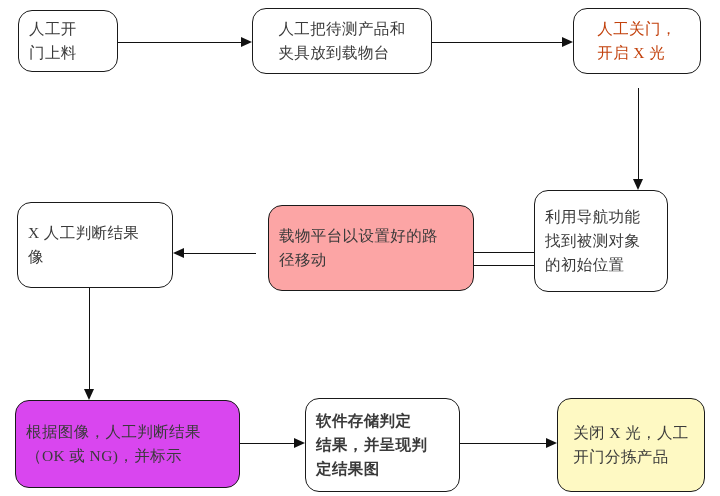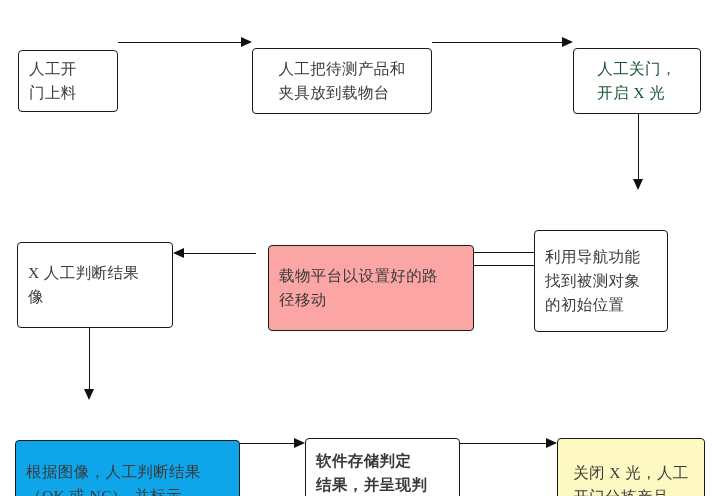--- a/index.html
+++ b/index.html
@@ -12,33 +12,32 @@
     width: 720px;
     height: 496px;
     background: #ffffff;
     overflow: hidden;
     font-family: "Liberation Serif", "DejaVu Serif", serif;
   }
   .node {
     position: absolute;
     box-sizing: border-box;
     border: 1.6px solid #1a1a1a;
-    border-radius: 4px;
+    border-radius: 14px;
     background: #ffffff;
     display: flex;
     align-items: center;
     justify-content: flex-start;
     padding: 4px 10px;
     color: #3a3a3a;
     font-size: 15.5px;
     line-height: 1.55;
     letter-spacing: 0.4px;
     white-space: pre-line;
     text-align: left;
-    margin-top: 40px;
   }
   .node.centered { justify-content: center; text-align: left; }
   .edge { position: absolute; }
   .edge .shaft-h {
     position: absolute;
     height: 0;
     border-top: 1.7px solid #111111;
     top: 50%;
     left: 0;
     right: 9px;
@@ -115,29 +114,29 @@
       <div class="head"></div>
     </div>
     <div class="edge right" style="left: 460px; top: 437px; width: 97px; height: 12px;">
       <div class="shaft-h"></div>
       <div class="head"></div>
     </div>
     <div class="node" style="left: 18px; top: 10px; width: 100px; height: 62px; border-color: rgb(26, 26, 26); background: rgb(255, 255, 255); color: rgb(58, 58, 58);">人工开
 门上料</div>
     <div class="node centered" style="left: 252px; top: 8px; width: 180px; height: 66px; border-color: rgb(26, 26, 26); background: rgb(255, 255, 255); color: rgb(58, 58, 58);">人工把待测产品和
 夹具放到载物台</div>
-    <div class="node centered" style="left: 573px; top: 8px; width: 128px; height: 66px; border-color: rgb(26, 26, 26); background: rgb(255, 255, 255); color: #14532d;">人工关门，
+    <div class="node centered" style="left: 573px; top: 8px; width: 128px; height: 66px; border-color: rgb(26, 26, 26); background: rgb(255, 255, 255); color: #c2410c;">人工关门，
 开启 X 光</div>
     <div class="node" style="left: 534px; top: 190px; width: 134px; height: 102px; border-color: rgb(26, 26, 26); background: rgb(255, 255, 255); color: rgb(58, 58, 58);">利用导航功能
 找到被测对象
 的初始位置</div>
     <div class="node" style="left: 268px; top: 205px; width: 206px; height: 86px; border-color: rgb(26, 26, 26); background: #fca5a5; color: rgb(58, 58, 58);">载物平台以设置好的路
 径移动</div>
     <div class="node" style="left: 17px; top: 202px; width: 156px; height: 86px; border-color: rgb(26, 26, 26); background: rgb(255, 255, 255); color: rgb(58, 58, 58);">X 人工判断结果
 像</div>
-    <div class="node" style="left: 15px; top: 400px; width: 225px; height: 88px; border-color: rgb(26, 26, 26); background: #0ea5e9; color: rgb(58, 58, 58);">根据图像，人工判断结果
+    <div class="node" style="left: 15px; top: 400px; width: 225px; height: 88px; border-color: rgb(26, 26, 26); background: #d946ef; color: rgb(58, 58, 58);">根据图像，人工判断结果
 （OK 或 NG)，并标示</div>
     <div class="node" style="left: 305px; top: 398px; width: 155px; height: 94px; border-color: rgb(26, 26, 26); background: rgb(255, 255, 255); color: rgb(58, 58, 58); font-weight: bold;">软件存储判定
 结果，并呈现判
 定结果图</div>
     <div class="node centered" style="left: 557px; top: 398px; width: 148px; height: 94px; border-color: rgb(26, 26, 26); background: #fef9c3; color: rgb(58, 58, 58);">关闭 X 光，人工
 开门分拣产品</div>
   </div>
 
 </body></html>

